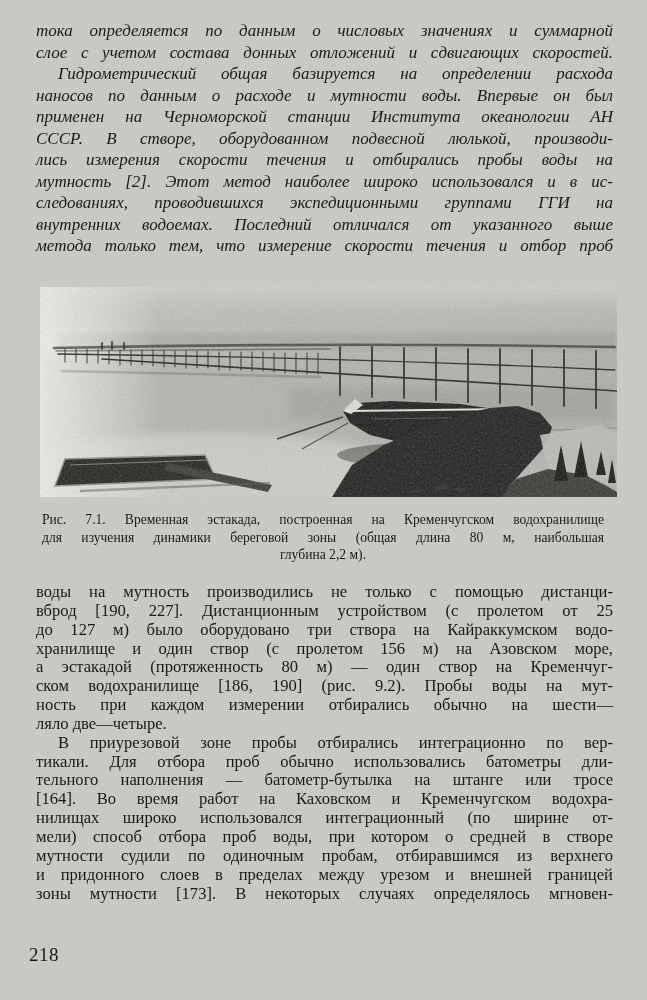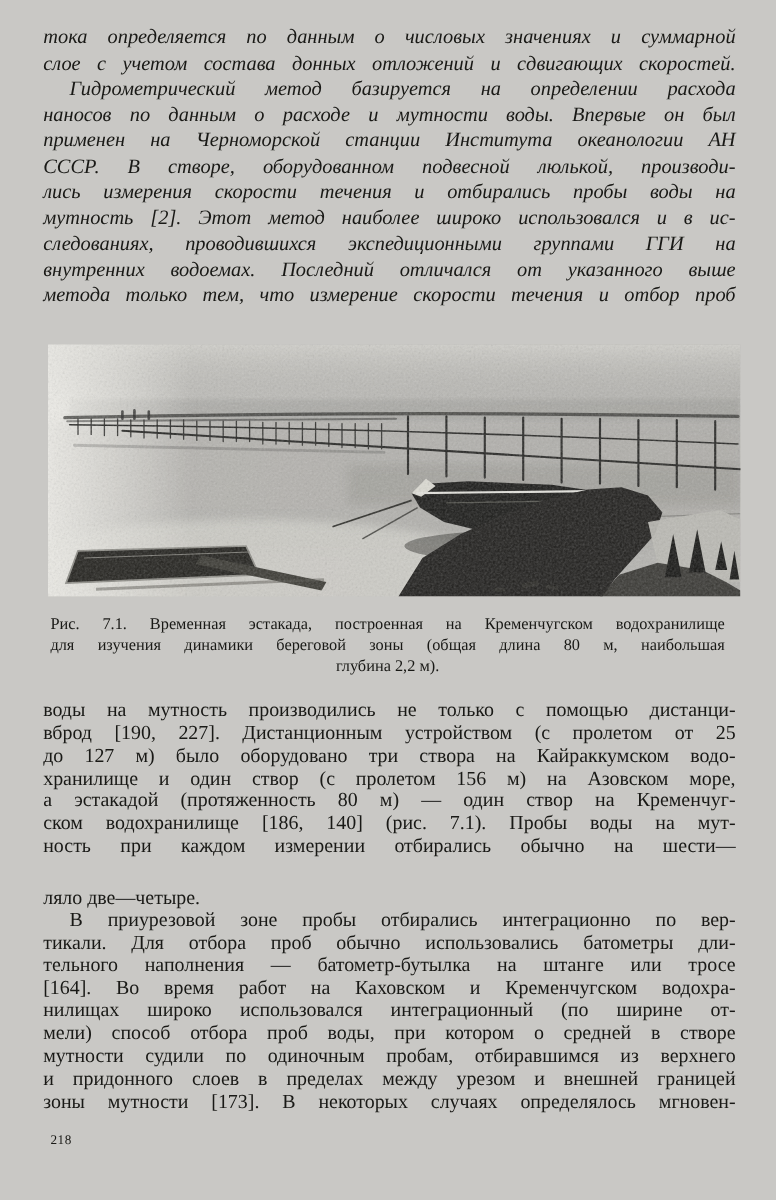--- a/index.html
+++ b/index.html
@@ -9,41 +9,41 @@
     font-family:"Liberation Serif", serif;
     color:#191916;
     position:relative;overflow:hidden;
   }
   .page{position:absolute;inset:0;}
   .tb{position:absolute;left:36px;width:577px;}
   #block-top{top:20px;font-size:17px;line-height:21.5px;font-style:italic;}
   #block-bottom{top:583px;font-size:16.6px;line-height:18.85px;}
   .para{margin:0;}
   .line{text-align:justify;text-align-last:justify;}
-  .line.left{text-align:left;text-align-last:left;margin-top:24px;}
+  .line.left{text-align:left;text-align-last:left;}
   .line.center{text-align:right;text-align-last:center;}
   .line.indent{padding-left:22px;}
   .caption{position:absolute;left:42px;top:511px;width:562px;
            font-size:13.6px;line-height:17.6px;}
-  .pageno{position:absolute;left:42px;top:944px;font-size:11px;letter-spacing:.5px;}
+  .pageno{position:absolute;left:29px;top:944px;font-size:19px;letter-spacing:.5px;}
   .photo{position:absolute;left:40px;top:287px;width:577px;height:210px;}
   .photo svg{display:block;width:100%;height:100%;}
 </style>
 </head>
 <body>
 
 <div class="page">
 
   <div class="tb" id="block-top">
       <div class="para">
         <div class="line">тока определяется по данным о числовых значениях и суммарной</div>
         <div class="line">слое с учетом состава донных отложений и сдвигающих скоростей.</div>
       </div>
       <div class="para">
-        <div class="line indent">Гидрометрический метод базируется на определении расхода</div>
+        <div class="line indent">Гидрометрический общая базируется на определении расхода</div>
         <div class="line">наносов по данным о расходе и мутности воды. Впервые он был</div>
         <div class="line">применен на Черноморской станции Института океанологии АН</div>
         <div class="line">СССР. В створе, оборудованном подвесной люлькой, производи-</div>
         <div class="line">лись измерения скорости течения и отбирались пробы воды на</div>
         <div class="line">мутность [2]. Этот метод наиболее широко использовался и в ис-</div>
         <div class="line">следованиях, проводившихся экспедиционными группами ГГИ на</div>
         <div class="line">внутренних водоемах. Последний отличался от указанного выше</div>
         <div class="line">метода только тем, что измерение скорости течения и отбор проб</div>
       </div>
     </div>
@@ -144,21 +144,21 @@
       </div>
     </div>
 
   <div class="tb" id="block-bottom">
       <div class="para">
         <div class="line">воды на мутность производились не только с помощью дистанци-</div>
         <div class="line">вброд [190, 227]. Дистанционным устройством (с пролетом от 25</div>
         <div class="line">до 127 м) было оборудовано три створа на Кайраккумском водо-</div>
         <div class="line">хранилище и один створ (с пролетом 156 м) на Азовском море,</div>
         <div class="line">а эстакадой (протяженность 80 м) — один створ на Кременчуг-</div>
-        <div class="line">ском водохранилище [186, 140] (рис. 7.1). Пробы воды на мут-</div>
+        <div class="line">ском водохранилище [186, 190] (рис. 9.2). Пробы воды на мут-</div>
         <div class="line">ность при каждом измерении отбирались обычно на шести—</div>
         <div class="line left">ляло две—четыре.</div>
       </div>
       <div class="para">
         <div class="line indent">В приурезовой зоне пробы отбирались интеграционно по вер-</div>
         <div class="line">тикали. Для отбора проб обычно использовались батометры дли-</div>
         <div class="line">тельного  наполнения — батометр-бутылка на штанге или тросе</div>
         <div class="line">[164]. Во время работ на Каховском и Кременчугском водохра-</div>
         <div class="line">нилищах широко использовался интеграционный (по ширине от-</div>
         <div class="line">мели) способ отбора проб воды, при котором о средней в створе</div>

